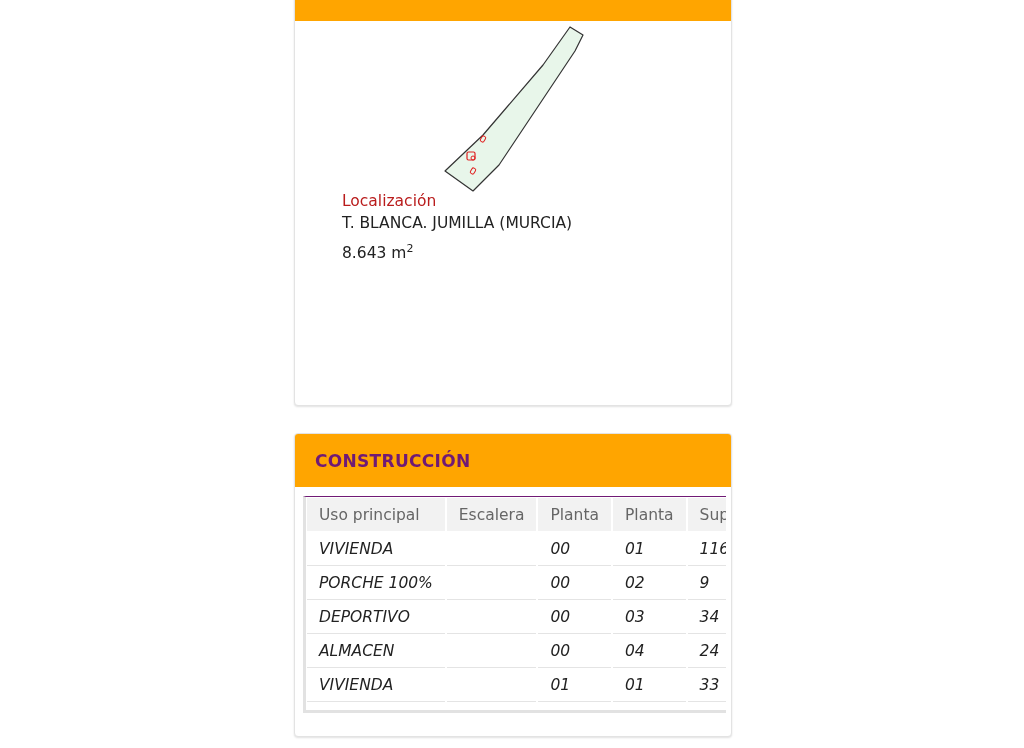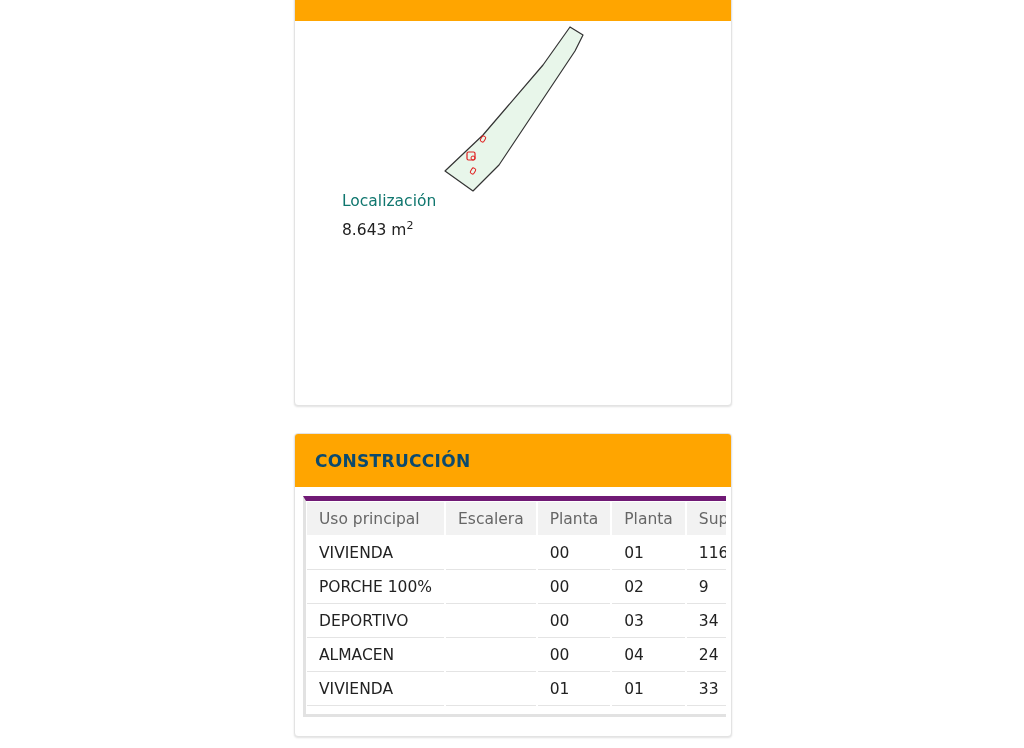--- a/index.html
+++ b/index.html
@@ -24,49 +24,49 @@
     background: #ffa500;
   }
   .parcel-map {
     position: absolute; left: 148px; top: 30px; width: 150px; height: 170px;
   }
   .parcel-info {
     position: absolute; left: 47px; top: 195px; width: 350px;
     font-size: 15.5px; color: #222;
   }
   .parcel-desc { line-height: 23px; margin: 0 0 8px 0; }
-  .label { color: #0f766e; line-height: 22px; }
+  .label { color: #b91c1c; line-height: 22px; }
   .value { line-height: 23px; }
   .value sup { font-size: 11px; vertical-align: 6px; line-height: 0; }
   .group { margin-bottom: 7px; }
 
   .card-constr { top: 433px; height: 302px; }
   .constr-header {
     height: 53px; background: #ffa500;
     display: flex; align-items: center;
     padding-left: 20px;
   }
   .constr-title {
-    color: #0c4a6e; font-weight: bold; font-size: 17px; letter-spacing: 0.3px;
+    color: #701a75; font-weight: bold; font-size: 17px; letter-spacing: 0.3px;
   }
   .table-wrap {
     position: absolute; left: 8px; top: 62px; width: 420px; height: 213px;
     overflow: hidden;
     border-left: 3px solid #e2e2e2;
     border-bottom: 3px solid #e2e2e2;
-    border-top: 5px solid #701a75;
+    border-top: 1px solid #701a75;
   }
   table { border-collapse: separate; border-spacing: 2px; font-size: 15.5px; color: #222; margin-left: -1px; margin-top: -1px;}
   th {
     font-weight: normal; color: #666; text-align: left;
     background: #f2f2f2; height: 33px; padding: 0 12px; white-space: nowrap;
   }
   td {
     height: 32px; padding: 0 12px; white-space: nowrap;
-    background: #ffffff; box-shadow: 0 1px 0 #e4e4e4;
+    background: #ffffff; box-shadow: 0 1px 0 #e4e4e4; font-style: italic;
   }
   .c-uso { width: 105px; }
   .c-esc { width: 60px; }
   .c-pla { width: 46px; margin-top: 44px; }
   .c-pue { width: 48px; }
   .c-sup { width: 60px; }
 </style>
 </head>
 <body>
 
@@ -77,20 +77,21 @@
     <polygon points="127,2 140,10 132,26 56,140 30,166 2,146 40,110 100,40" fill="#e8f6ea" stroke="#333" stroke-width="1.2" stroke-linejoin="round"></polygon>
     <rect x="38" y="111" width="4" height="6" rx="1.5" fill="none" stroke="#e02020" stroke-width="1" transform="rotate(30 40 114)"></rect>
     <rect x="24" y="127" width="8" height="8" rx="1.5" fill="none" stroke="#e02020" stroke-width="1.2"></rect>
     <circle cx="30" cy="133" r="2" fill="none" stroke="#e02020" stroke-width="1"></circle>
     <rect x="28" y="143" width="4" height="6" rx="1.5" fill="none" stroke="#e02020" stroke-width="1" transform="rotate(30 30 146)"></rect>
   </svg>
 
   <div class="parcel-info">
     <div class="group">
       <div class="label">Localización</div>
+      <div class="value">T. BLANCA. JUMILLA (MURCIA)</div>
     </div>
     <div class="group">
       <div class="value"><span>8.643 m</span><sup>2</sup></div>
     </div>
   </div>
 </div>
 
 <div class="card card-constr">
   <div class="constr-header">
     <span class="constr-title">CONSTRUCCIÓN</span>

